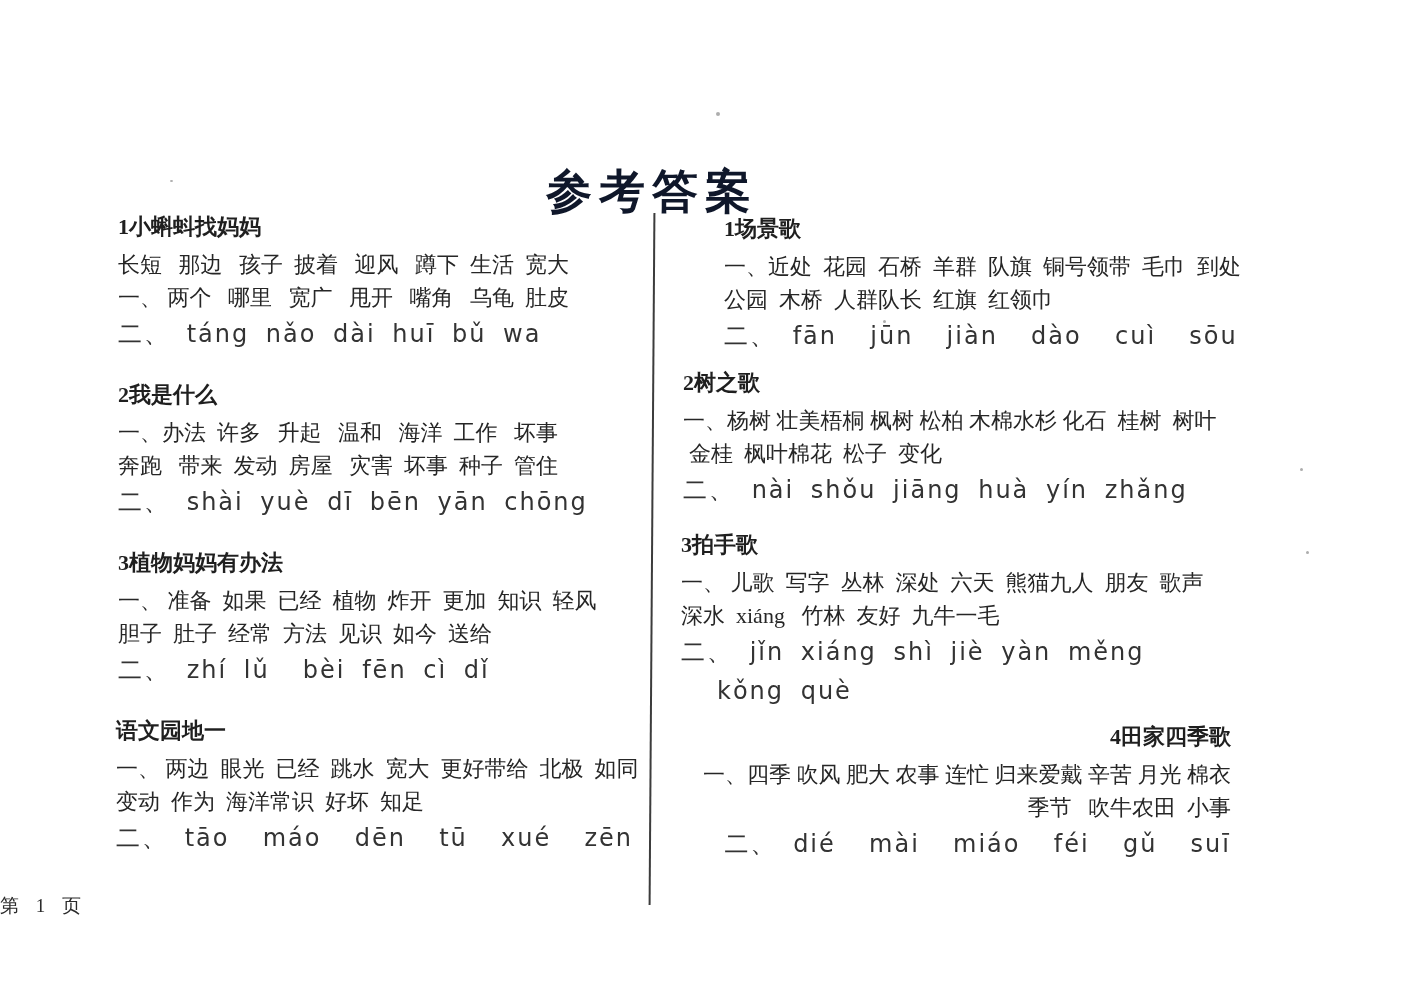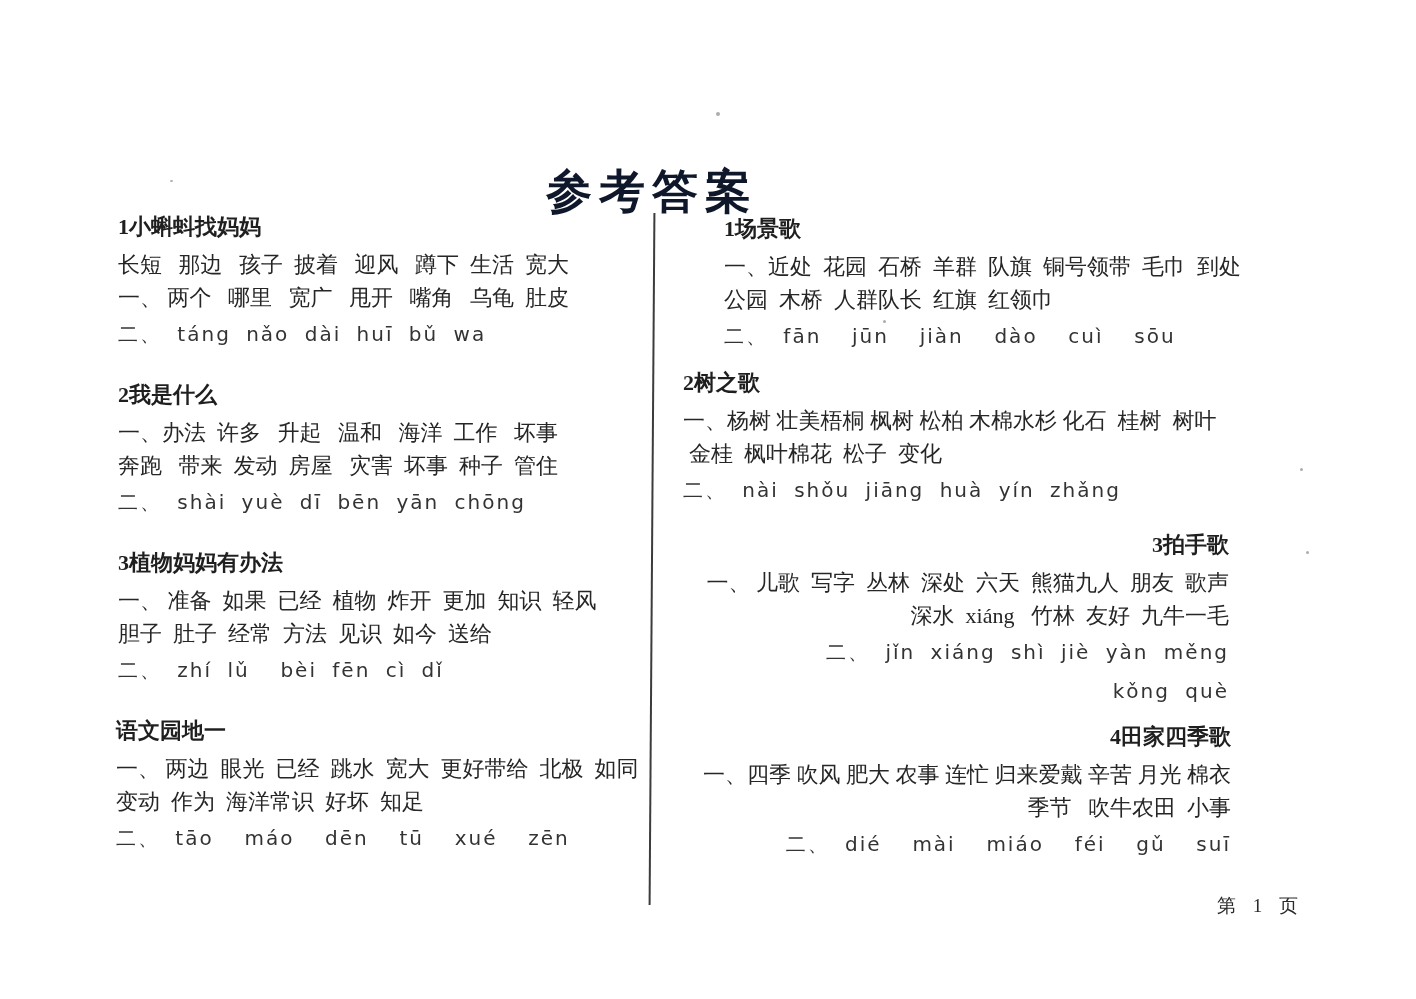--- a/index.html
+++ b/index.html
@@ -49,36 +49,36 @@
   .hanzi {
     margin: 0;
     font-size: 22px;
     line-height: 33px;
     white-space: pre-wrap;
     color: #262626;
   }
   .pinyin {
     margin: 2px 0 0 0;
     font-family: "DejaVu Sans", sans-serif;
-    font-size: 20px;
+    font-size: 24px;
     line-height: 37px;
     letter-spacing: 2px;
     word-spacing: 7px;
     white-space: pre-wrap;
     color: #333333;
   }
   .pinyin.indent {
     padding-left: 36px;
   }
   .footer {
     position: absolute;
     left: 0;
     top: 893px;
     width: 1304px;
-    text-align: right;
+    text-align: left;
     font-size: 19px;
     letter-spacing: 6px;
     color: #2a2a2a;
   }
   .speck {
     position: absolute;
     background: #6a6a6a;
     border-radius: 50%;
     opacity: 0.55;
   }
@@ -133,21 +133,21 @@
       <p class="pinyin">二、 fān  jūn  jiàn  dào  cuì  sōu</p>
     </section>
 
     <section class="section" style="left:683px; top:368px; width:548px;">
       <h2 class="heading">2树之歌</h2>
       <p class="hanzi">一、杨树 壮美梧桐 枫树 松柏 木棉水杉 化石  桂树  树叶</p>
       <p class="hanzi" style="padding-left:6px;">金桂  枫叶棉花  松子  变化</p>
       <p class="pinyin">二、 nài shǒu jiāng huà yín zhǎng</p>
     </section>
 
-    <section class="section" style="left:681px; top:530px; width:548px;text-align:right;">
+    <section class="section" style="left:681px; top:530px; width:548px;">
       <h2 class="heading">3拍手歌</h2>
       <p class="hanzi">一、 儿歌  写字  丛林  深处  六天  熊猫九人  朋友  歌声</p>
       <p class="hanzi">深水  xiáng   竹林  友好  九牛一毛</p>
       <p class="pinyin">二、 jǐn xiáng shì jiè yàn měng</p>
       <p class="pinyin indent">kǒng què</p>
     </section>
 
     <section class="section" style="left:683px; top:722px; width:548px;text-align:right;">
       <h2 class="heading">4田家四季歌</h2>
       <p class="hanzi">一、四季 吹风 肥大 农事 连忙 归来爱戴 辛苦 月光 棉衣</p>

